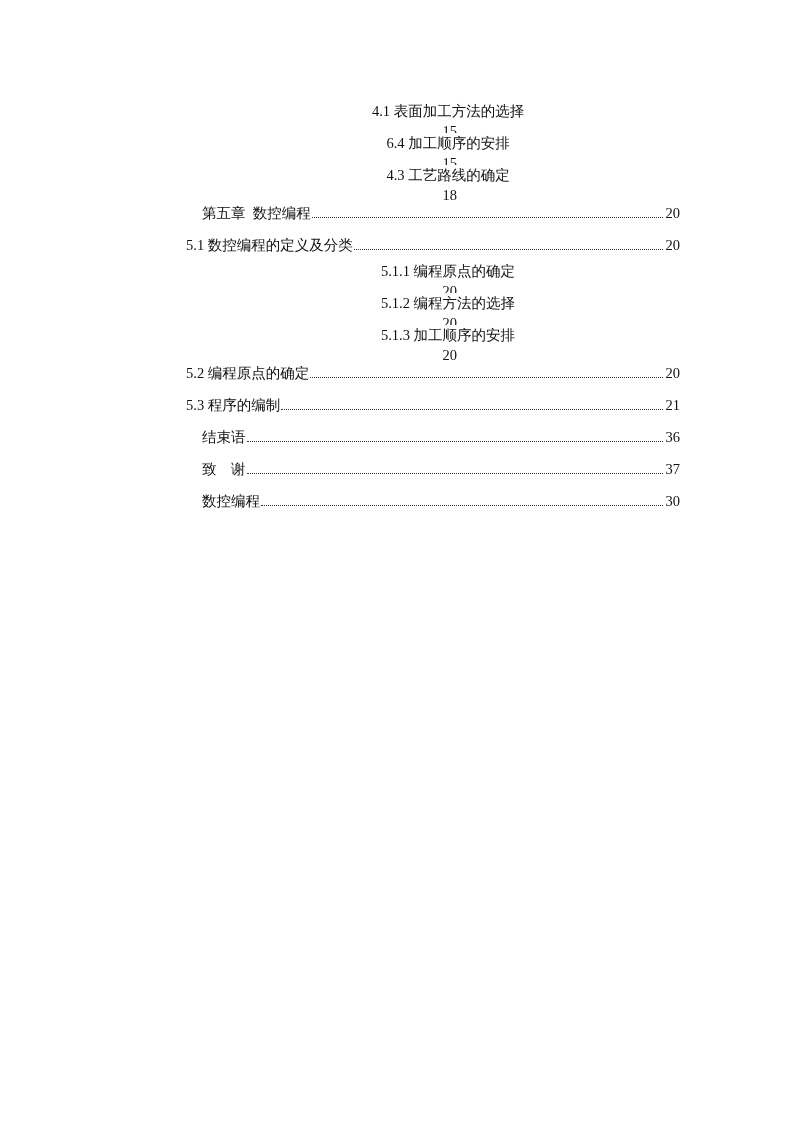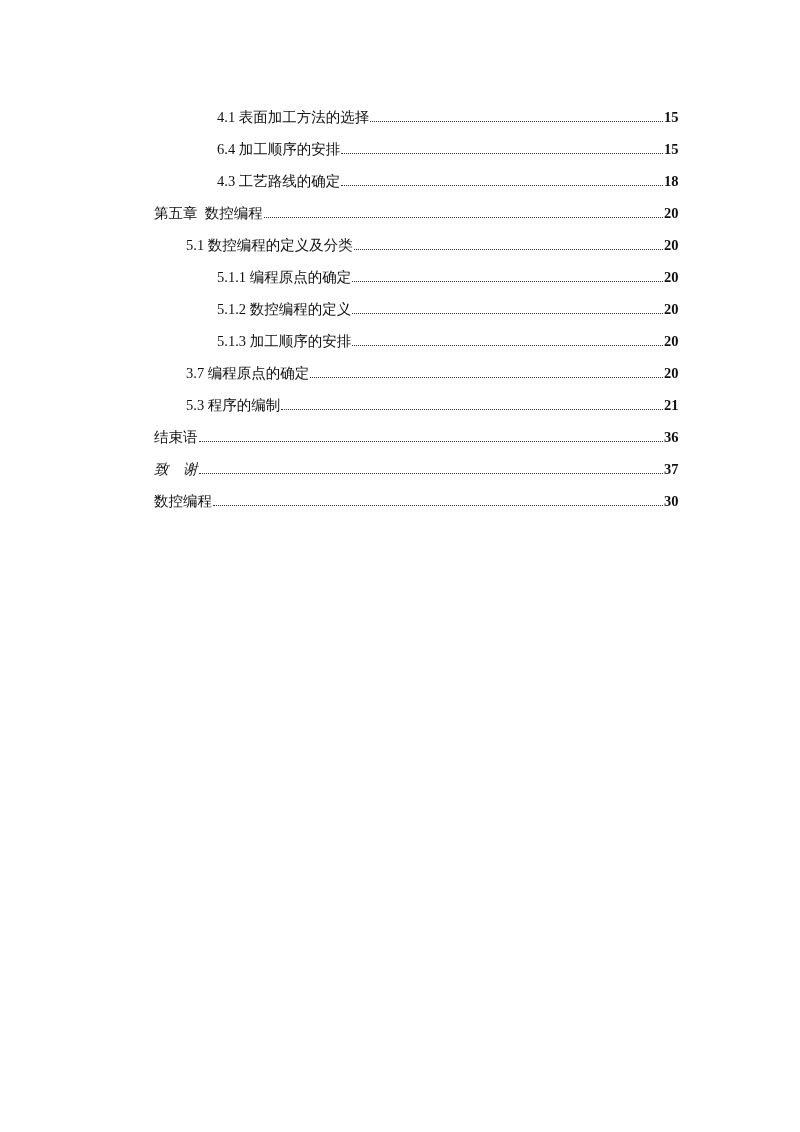--- a/index.html
+++ b/index.html
@@ -31,23 +31,23 @@
     }
     .toc-row {
       position: relative;
       height: 32px;
       display: flex;
       align-items: center;
       font-size: 14.5px;
       line-height: 20px;
       white-space: nowrap;
     }
-    .toc-row.level-0 { padding-left: 0; }
+    .toc-row.level-0 { padding-left: 0; margin-left: 48px; }
     .toc-row.level-1 { padding-left: 32px; }
-    .toc-row.level-2 { padding-left: 63px; }
+    .toc-row.level-2 { padding-left: 63px; flex-direction: column; }
     .toc-title {
       flex: 0 0 auto;
       background: #ffffff;
       padding-right: 1px;
     }
     .toc-leader {
       flex: 1 1 auto;
       height: 20px;
       overflow: hidden;
       position: relative;
@@ -56,22 +56,22 @@
       content: "";
       position: absolute;
       left: 0;
       right: 0;
       bottom: 5px;
       border-bottom: 1.4px dotted #333333;
     }
     .toc-page {
       flex: 0 0 auto;
       padding-left: 1px;
+      text-align: right;
       min-width: 16px;
-      font-weight: bold;
     }
   </style>
 </head>
 <body>
 
 <div class="page">
   <div class="toc">
 
     <div class="toc-row level-2">
       <span class="toc-title">4.1 表面加工方法的选择</span>
@@ -103,51 +103,51 @@
       <span class="toc-page">20</span>
     </div>
 
     <div class="toc-row level-2">
       <span class="toc-title">5.1.1 编程原点的确定</span>
       <span class="toc-leader"></span>
       <span class="toc-page">20</span>
     </div>
 
     <div class="toc-row level-2">
-      <span class="toc-title">5.1.2 数控编程的定义</span>
+      <span class="toc-title">5.1.2 编程方法的选择</span>
       <span class="toc-leader"></span>
       <span class="toc-page">20</span>
     </div>
 
     <div class="toc-row level-2">
       <span class="toc-title">5.1.3 加工顺序的安排</span>
       <span class="toc-leader"></span>
       <span class="toc-page">20</span>
     </div>
 
     <div class="toc-row level-1">
-      <span class="toc-title">3.7 编程原点的确定</span>
+      <span class="toc-title">5.2 编程原点的确定</span>
       <span class="toc-leader"></span>
       <span class="toc-page">20</span>
     </div>
 
     <div class="toc-row level-1">
       <span class="toc-title">5.3 程序的编制</span>
       <span class="toc-leader"></span>
       <span class="toc-page">21</span>
     </div>
 
     <div class="toc-row level-0">
       <span class="toc-title">结束语</span>
       <span class="toc-leader"></span>
       <span class="toc-page">36</span>
     </div>
 
     <div class="toc-row level-0">
-      <span class="toc-title" style="white-space:pre;font-style:italic;">致    谢</span>
+      <span class="toc-title" style="white-space:pre;">致    谢</span>
       <span class="toc-leader"></span>
       <span class="toc-page">37</span>
     </div>
 
     <div class="toc-row level-0">
       <span class="toc-title">数控编程</span>
       <span class="toc-leader"></span>
       <span class="toc-page">30</span>
     </div>
 

